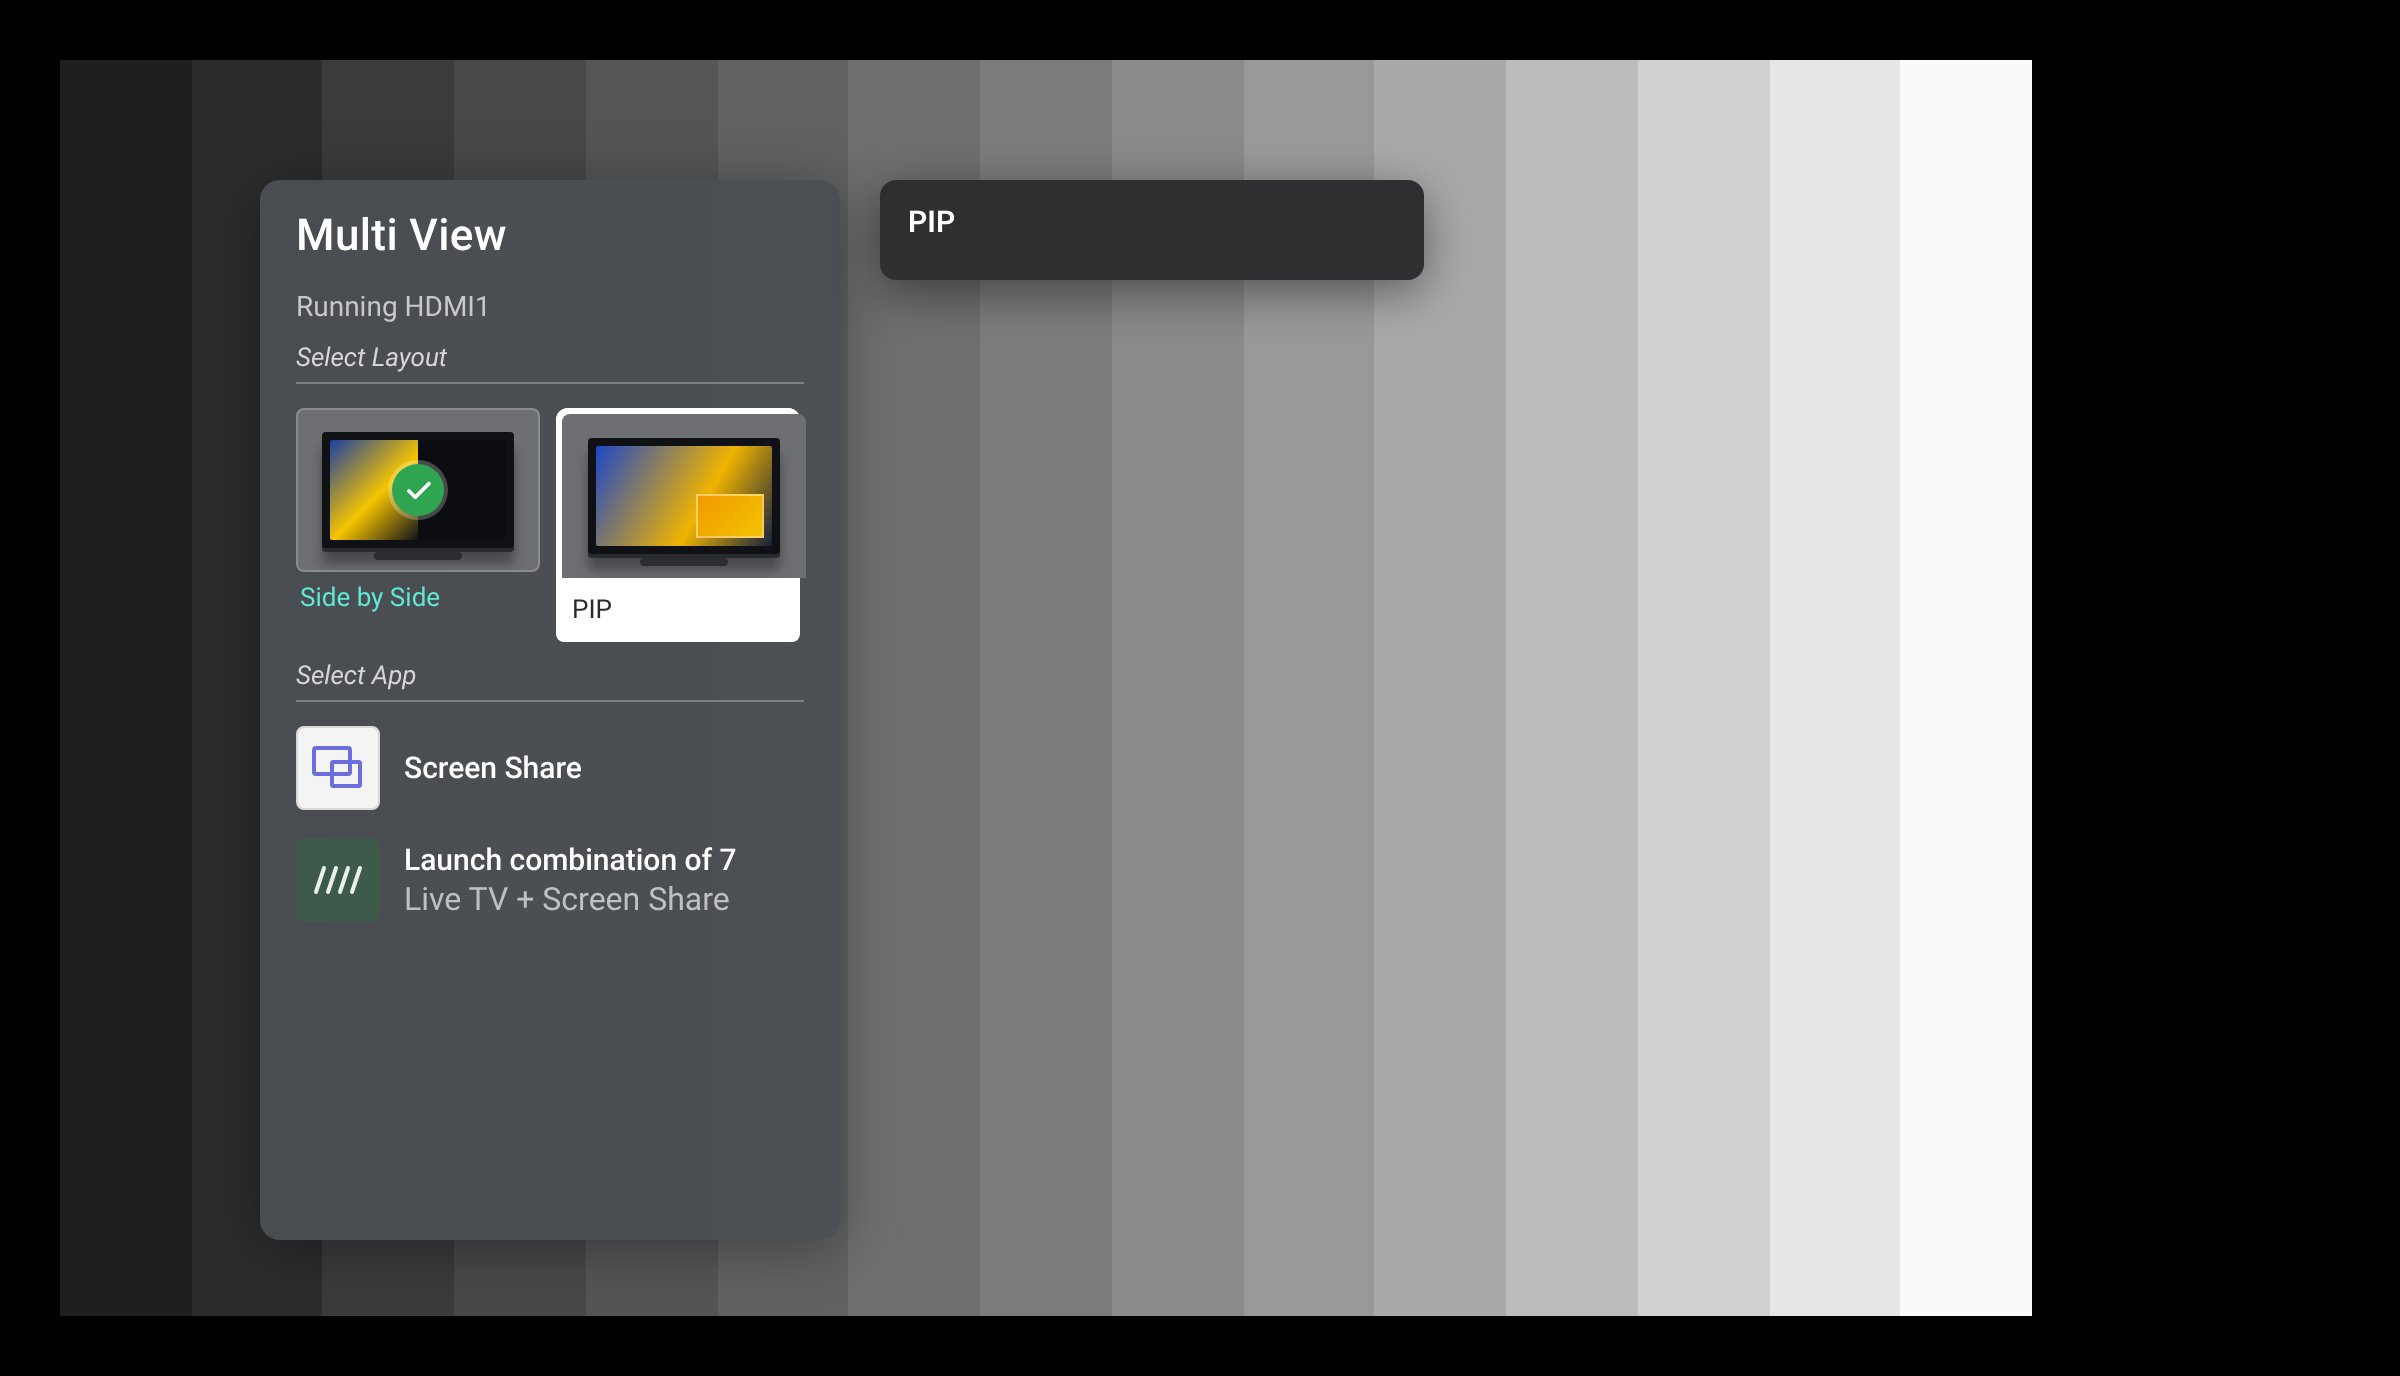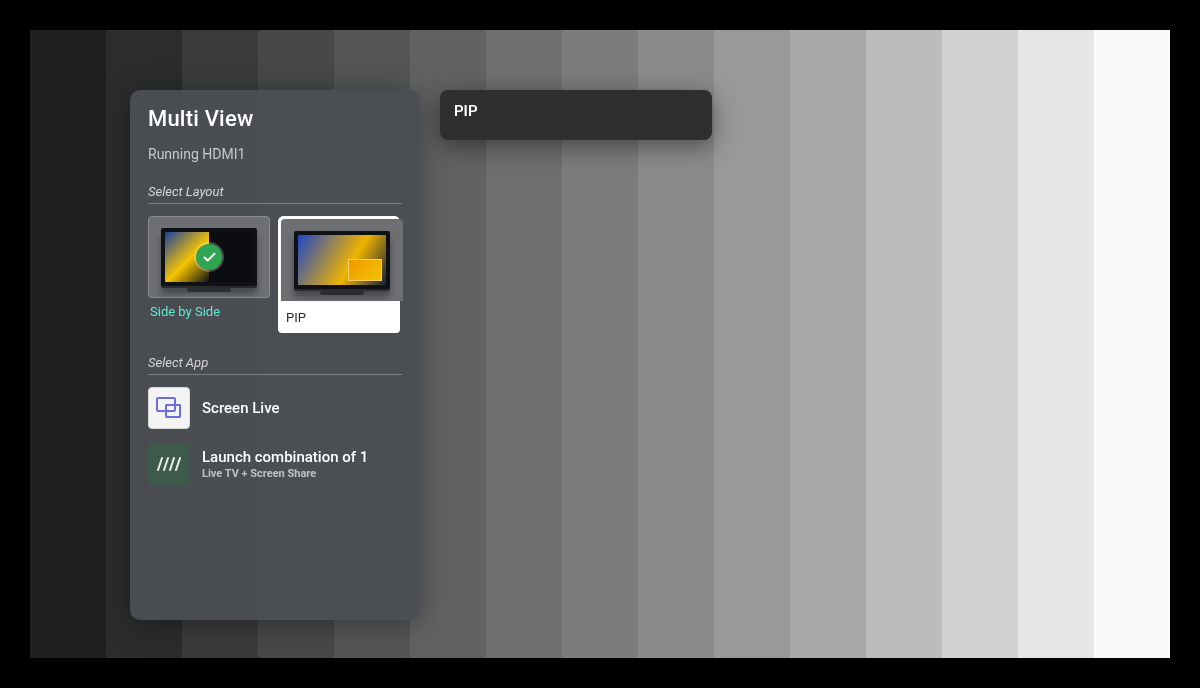--- a/index.html
+++ b/index.html
@@ -4,35 +4,35 @@
 <style>
   * { box-sizing: border-box; margin: 0; padding: 0; }
   html, body { width: 1200px; height: 688px; overflow: hidden; font-family: -apple-system, "Segoe UI", Roboto, Arial, sans-serif; background:#000; }
   .stage { position: relative; width: 1200px; height: 688px; background:#000; }
   .letterbox-top, .letterbox-bottom, .letterbox-left, .letterbox-right { position:absolute; background:#000; z-index:2; }
   .letterbox-top { left:0; top:0; width:1200px; height:30px; }
   .letterbox-bottom { left:0; bottom:0; width:1200px; height:30px; }
   .letterbox-left { left:0; top:0; width:30px; height:688px; }
   .letterbox-right { right:0; top:0; width:30px; height:688px; }
 
-  .screen { position:absolute; left:30px; top:30px; width:1140px; height:628px; overflow:hidden; }
+  .screen { position:absolute; left:30px; top:30px; width:986px; height:628px; overflow:hidden; }
   .grad { position:absolute; inset:0; display:flex; }
   .grad div { flex:1 0 auto; }
 
   .panel {
     position:absolute; left:100px; top:60px; width:290px; height:530px;
     background: rgba(75,78,82,0.96);
     border-radius: 10px;
     padding: 16px 18px 14px 18px;
     color:#e8e8e8;
     box-shadow: 0 4px 30px rgba(0,0,0,.35);
   }
   .panel h1 { font-size: 22px; font-weight: 500; color:#fff; letter-spacing:.2px; }
   .subtitle { font-size: 14px; color:#c8c8c8; margin-top:15px; }
-  .section-label { font-size: 13px; color:#d6d6d6; font-style: italic; margin-top: 22px; }
+  .section-label { font-size: 13px; color:#d6d6d6; font-style: italic; margin-top: 10px; }
   .hr { height:1px; background:#7e8084; margin: 4px 0 12px 0; }
 
   .layout-row { display:flex; gap:8px; }
   .layout-item { width: 122px; }
   .layout-item .caption { font-size: 13px; color:#5eead4; margin-top:6px; padding-left:2px;}
   .thumb {
     width:122px; height:82px; background:#6d6f73; border-radius:4px;
     position:relative; display:flex; align-items:center; justify-content:center;
     border:1px solid #8a8c90;
   }
@@ -63,21 +63,21 @@
 
   .app-list { display:flex; flex-direction:column; gap:14px; margin-top:4px; }
   .app-item { display:flex; align-items:center; gap:12px; cursor:default;}
   .app-icon {
     width:42px; height:42px; border-radius:4px; background:#f4f4f4;
     display:flex; align-items:center; justify-content:center;
     border:1px solid #d9d9d9;
   }
   .app-icon.dark { background:#3d5a4b; border-color:#3d5a4b;}
   .app-text .name { font-size:15px; color:#fff; font-weight:500;}
-  .app-text .sub { font-size:11px; color:#bfc0c2; margin-top:1px;font-weight:bold;}
+  .app-text .sub { font-size:16px; color:#bfc0c2; margin-top:1px;}
 
   .tooltip {
     position:absolute; left:410px; top:60px; width:272px;
     background:#2d2f31; color:#eaeaea; border-radius:8px;
     padding:12px 14px 14px 14px; box-shadow:0 6px 24px rgba(0,0,0,.45);
   }
   .tooltip .tt-title { font-size:15px; font-weight:600; color:#fff; margin-bottom:6px;}
   .tooltip .tt-body { font-size:13px; line-height:1.35; color:#d2d3d4;}
 
   
@@ -163,33 +163,33 @@
 
         <div class="app-item">
           <div class="app-icon">
             <svg class="ico-screenshare" width="26" height="22" viewBox="0 0 26 22">
               <rect x="1" y="1" width="18" height="13" rx="1"></rect>
               <rect x="10" y="8" width="14" height="12" rx="1" fill="#fff"></rect>
               <rect x="10" y="8" width="14" height="12" rx="1"></rect>
             </svg>
           </div>
           <div class="app-text">
-            <div class="name">Screen Live</div>
+            <div class="name">Screen Share</div>
           </div>
         </div>
 
 
         <div class="app-item">
           <div class="app-icon dark">
             <svg width="28" height="20" viewBox="0 0 28 20">
               <path d="M3 16 L7 4 M9 16 L13 4 M15 16 L19 4 M21 16 L25 4" stroke="#e9efe9" stroke-width="2" fill="none" stroke-linecap="round"></path>
             </svg>
           </div>
           <div class="app-text">
-            <div class="name">Launch combination of 1</div>
+            <div class="name">Launch combination of 7</div>
             <div class="sub">Live TV + Screen Share</div>
           </div>
         </div>
 
       </div>
     </div>
 
     <div class="tooltip">
       <div class="tt-title">PIP</div>
     </div>

